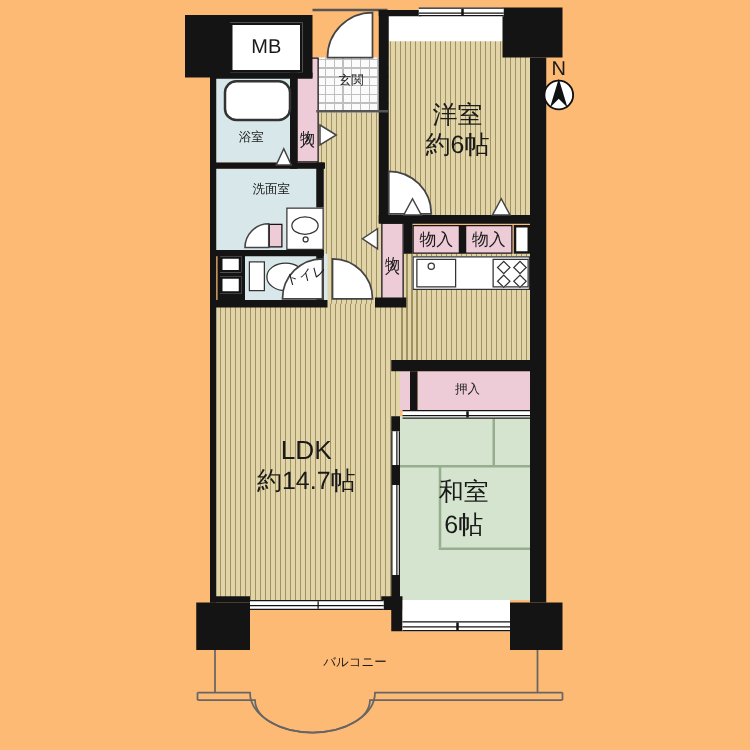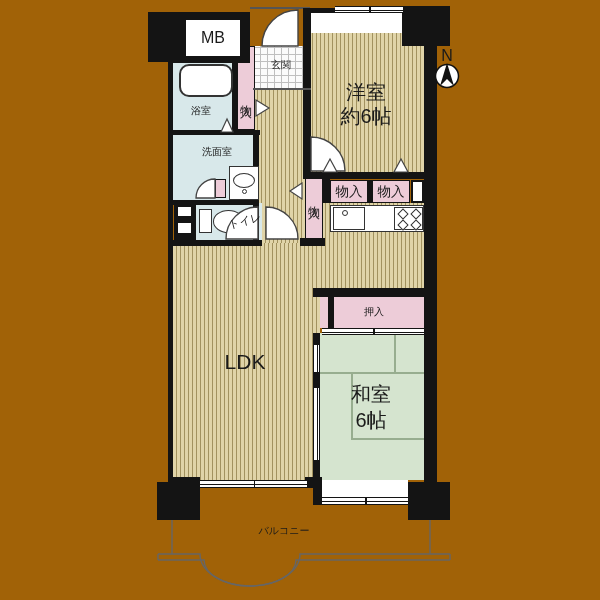--- a/index.html
+++ b/index.html
@@ -1,16 +1,16 @@
 <!DOCTYPE html>
 <html><head>
 <meta charset="utf-8">
 <style>
   html,body{margin:0;padding:0;background:#fff;}
-  #stage{position:relative;width:600px;height:600px;background:#a16207;overflow:hidden;
+  #stage{position:relative;width:600px;height:600px;background:#fdba74;overflow:hidden;
          font-family:"Liberation Sans","DejaVu Sans",sans-serif;}
   .abs{position:absolute;}
   .wall{position:absolute;background:#141414;}
   .thin{position:absolute;background:#555;}
   .stripes{position:absolute;background:#e0d4a8;
     background-image:repeating-linear-gradient(90deg,#a2925f 0px,#a2925f 1px,rgba(0,0,0,0) 1px,rgba(0,0,0,0) 4px);}
   .tile{position:absolute;background:#fbfbfb;
     background-image:repeating-linear-gradient(0deg,#bfbfbf 0 1px,rgba(0,0,0,0) 1px 7px),
                      repeating-linear-gradient(90deg,#bfbfbf 0 1px,rgba(0,0,0,0) 1px 7px);}
   .blue{position:absolute;background:#d8e8ea;}
@@ -164,19 +164,20 @@
   <div class="lbl lg" style="left:366px;top:92px;">洋室</div>
   <div class="lbl lg" style="left:366px;top:116px;">約6帖</div>
   <div class="lbl md" style="left:201px;top:111px;">浴室</div>
   <div class="abs vtext" style="left:240px;top:95px;color:#1a1a1a;">物入</div>
   <div class="lbl md" style="left:217px;top:152px;">洗面室</div>
   <div class="lbl xs" style="left:245px;top:221px;transform:translate(-50%,-50%) rotate(-15deg);">トイレ</div>
   <div class="abs vtext" style="left:308px;top:196px;color:#1a1a1a;">物入</div>
   <div class="lbl sm" style="left:349px;top:192px;font-size:13.5px;">物入</div>
   <div class="lbl sm" style="left:391px;top:192px;font-size:13.5px;">物入</div>
   <div class="lbl lg" style="left:245px;top:361px;font-size:21px;">LDK</div>
+  <div class="lbl lg" style="left:245px;top:385px;">約14.7帖</div>
   <div class="lbl md" style="left:374px;top:312px;">押入</div>
   <div class="lbl lg" style="left:371px;top:394px;">和室</div>
   <div class="lbl lg" style="left:371px;top:420px;">6帖</div>
   <div class="lbl md" style="left:284px;top:531px;">バルコニー</div>
   <div class="lbl md" style="left:447px;top:56px;font-size:16px;">N</div>
 
 </div>
 
 </body></html>

